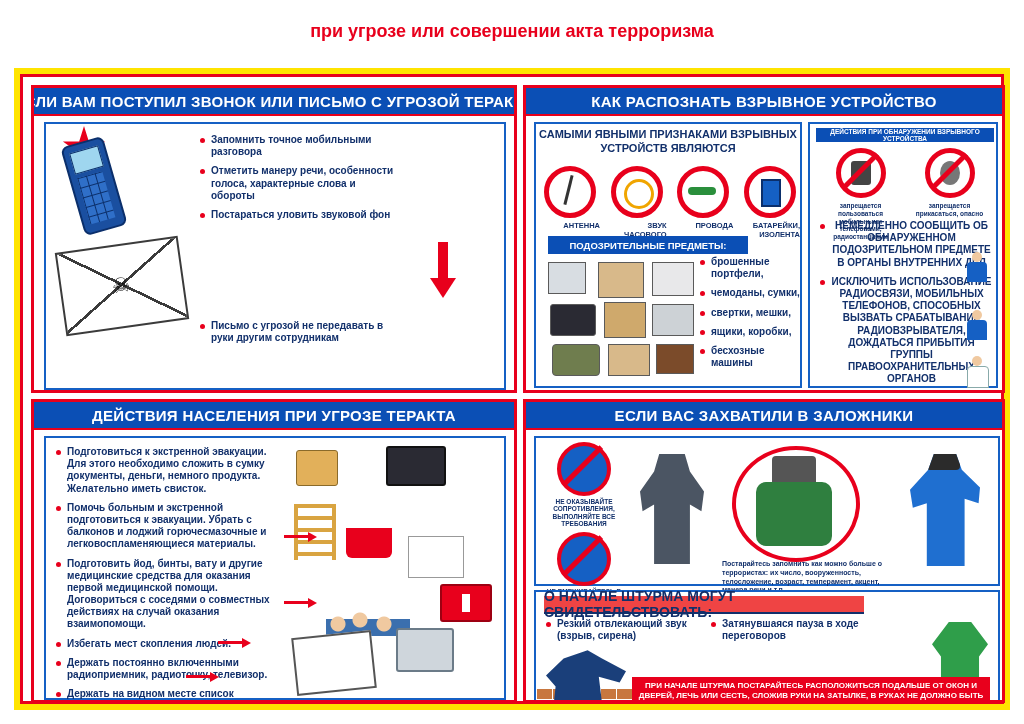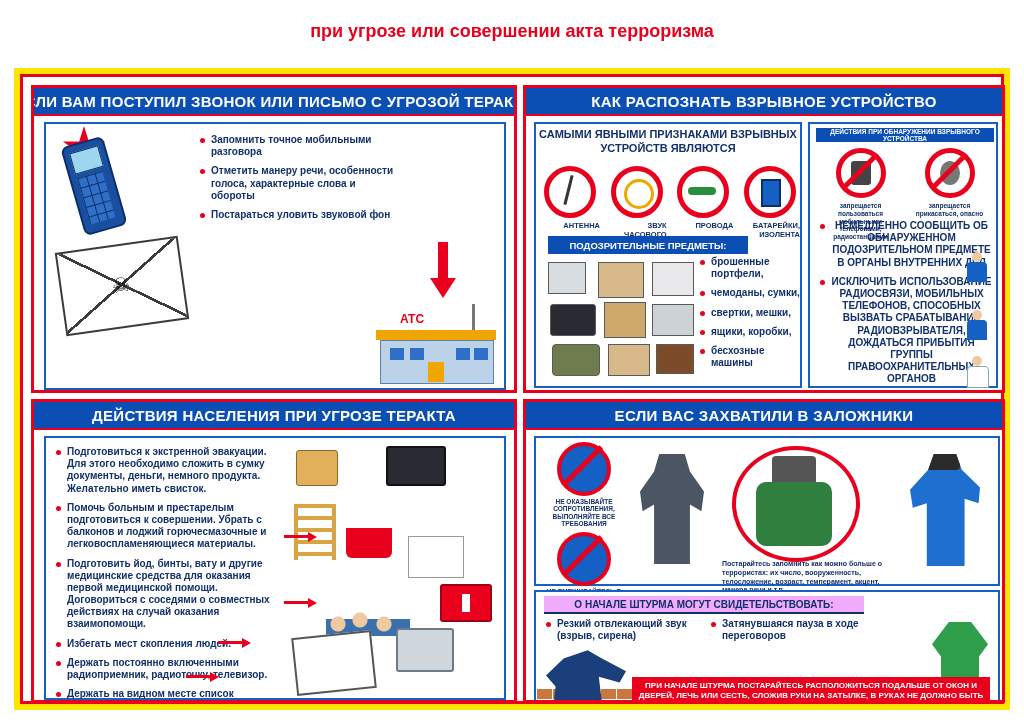--- a/index.html
+++ b/index.html
@@ -254,22 +254,22 @@
     border:4px solid #e8001c;border-radius:50%;background:#fff;
   }
   .target .hands{position:absolute;left:20px;top:32px;width:76px;height:64px;background:#2f7f3f;border-radius:10px;}
   .target .gun{position:absolute;left:36px;top:6px;width:44px;height:30px;background:#555;border-radius:4px;}
   .q4-top-text{
     position:absolute;left:186px;top:122px;width:182px;font-size:7px;font-weight:bold;
     color:#12306b;line-height:1.25;
   }
   .q4-bottom{left:8px;top:160px;width:466px;height:134px;}
   .storm-head{
-    position:absolute;left:8px;top:4px;width:320px;height:16px;background:#f0abfc;
-    color:#12306b;font-weight:bold;font-size:10px;display:flex;align-items:center;justify-content:center;
+    position:absolute;left:8px;top:4px;width:320px;height:16px;background:#ef4444;
+    color:#12306b;font-weight:bold;font-size:14px;display:flex;align-items:center;justify-content:center;
     border-bottom:2px solid #12306b;
   }
   .storm-cols{position:absolute;left:8px;top:26px;width:330px;display:flex;gap:10px;}
   .storm-cols ul{width:155px;}
   .storm-cols li{font-size:7.5px;margin-bottom:4px;}
   .redbar{
     position:absolute;left:96px;bottom:6px;width:358px;background:#e8001c;color:#fff;
     font-weight:bold;font-size:8px;text-align:center;padding:4px 6px;line-height:1.3;box-sizing:border-box;
   }
   .soldier{
@@ -319,32 +319,24 @@
               <div class="fold"></div>
               <div class="skull">☠</div>
             </div>
 
 
             <div class="arrow-down">
               <div class="shaft"></div>
                 <div class="headx"></div>
             </div>
 
-
-            <div class="ats">
-              <div class="ats-label">АТС</div>
-              <div class="mast"></div>
-              <div class="roof"></div>
-              <div class="wall"></div>
-              <div class="win" style="left:14px"></div>
-              <div class="win" style="left:34px"></div>
-              <div class="win" style="left:80px"></div>
-              <div class="win" style="left:98px"></div>
-              <div class="door"></div>
-            </div>
+            <ul class="blist q1-note">
+              <li>Письмо с угрозой не передавать в руки другим сотрудникам</li>
+            </ul>
+
 
           </div>
         </div>
       </div>
 
       <div class="panel q2">
         <div class="panel-head">
           <span>КАК РАСПОЗНАТЬ ВЗРЫВНОЕ УСТРОЙСТВО</span>
         </div>
         <div class="panel-body">
@@ -443,21 +435,21 @@
 
       <div class="panel q3">
         <div class="panel-head">
           <span>ДЕЙСТВИЯ НАСЕЛЕНИЯ ПРИ УГРОЗЕ ТЕРАКТА</span>
         </div>
         <div class="panel-body">
           <div class="inner-box q3-box">
 
             <ul class="blist q3-list">
               <li>Подготовиться к экстренной эвакуации. Для этого необходимо сложить в сумку документы, деньги, немного продукта. Желательно иметь свисток.</li>
-              <li>Помочь больным и престарелым подготовиться к совершении. Убрать с балконов и лоджий горючесмазочные и легковоспламеняющиеся материалы.</li>
+              <li>Помочь больным и экстренной подготовиться к эвакуации. Убрать с балконов и лоджий горючесмазочные и легковоспламеняющиеся материалы.</li>
               <li>Подготовить йод, бинты, вату и другие медицинские средства для оказания первой медицинской помощи. Договориться с соседями о совместных действиях на случай оказания взаимопомощи.</li>
               <li>Избегать мест скопления людей.</li>
               <li>Держать постоянно включенными радиоприемник, радиоточку, телевизор.</li>
               <li>Держать на видном месте список телефонов для передачи экстренной информации в правоохранительные органы.</li>
             </ul>
 
             <div class="q3-art">
               <div class="art-el bag"></div>
               <div class="art-el tv"></div>
               <div class="art-el ladder"></div>

